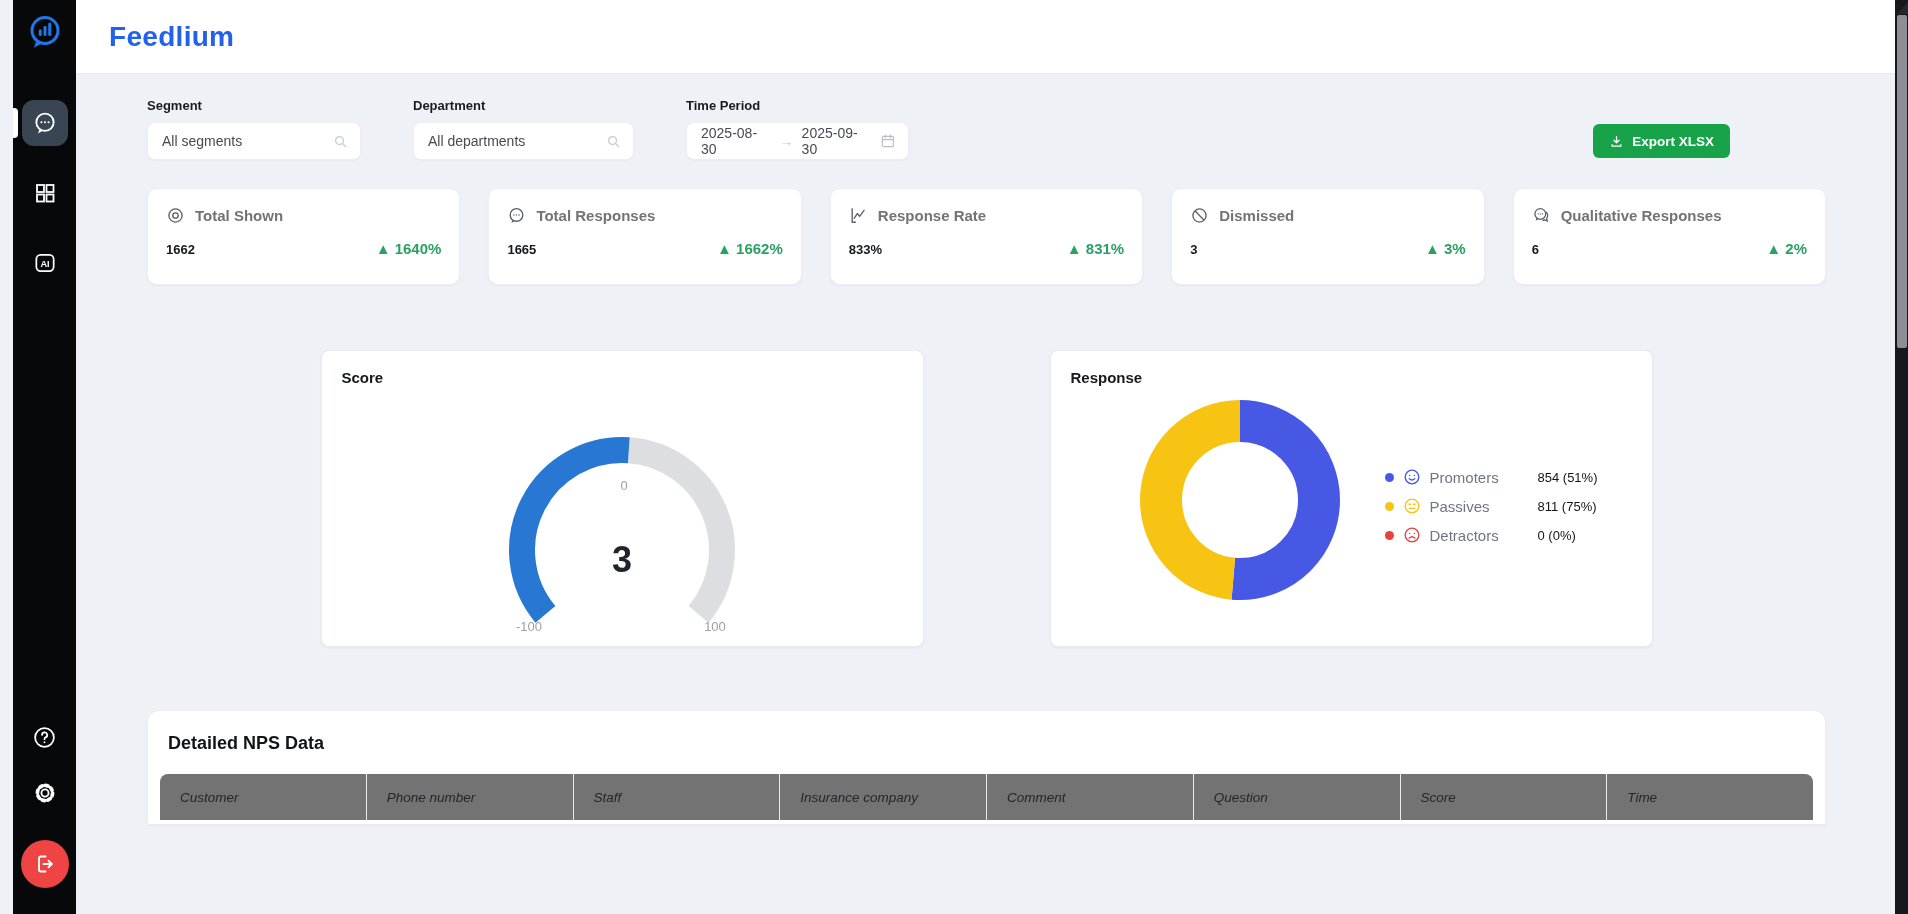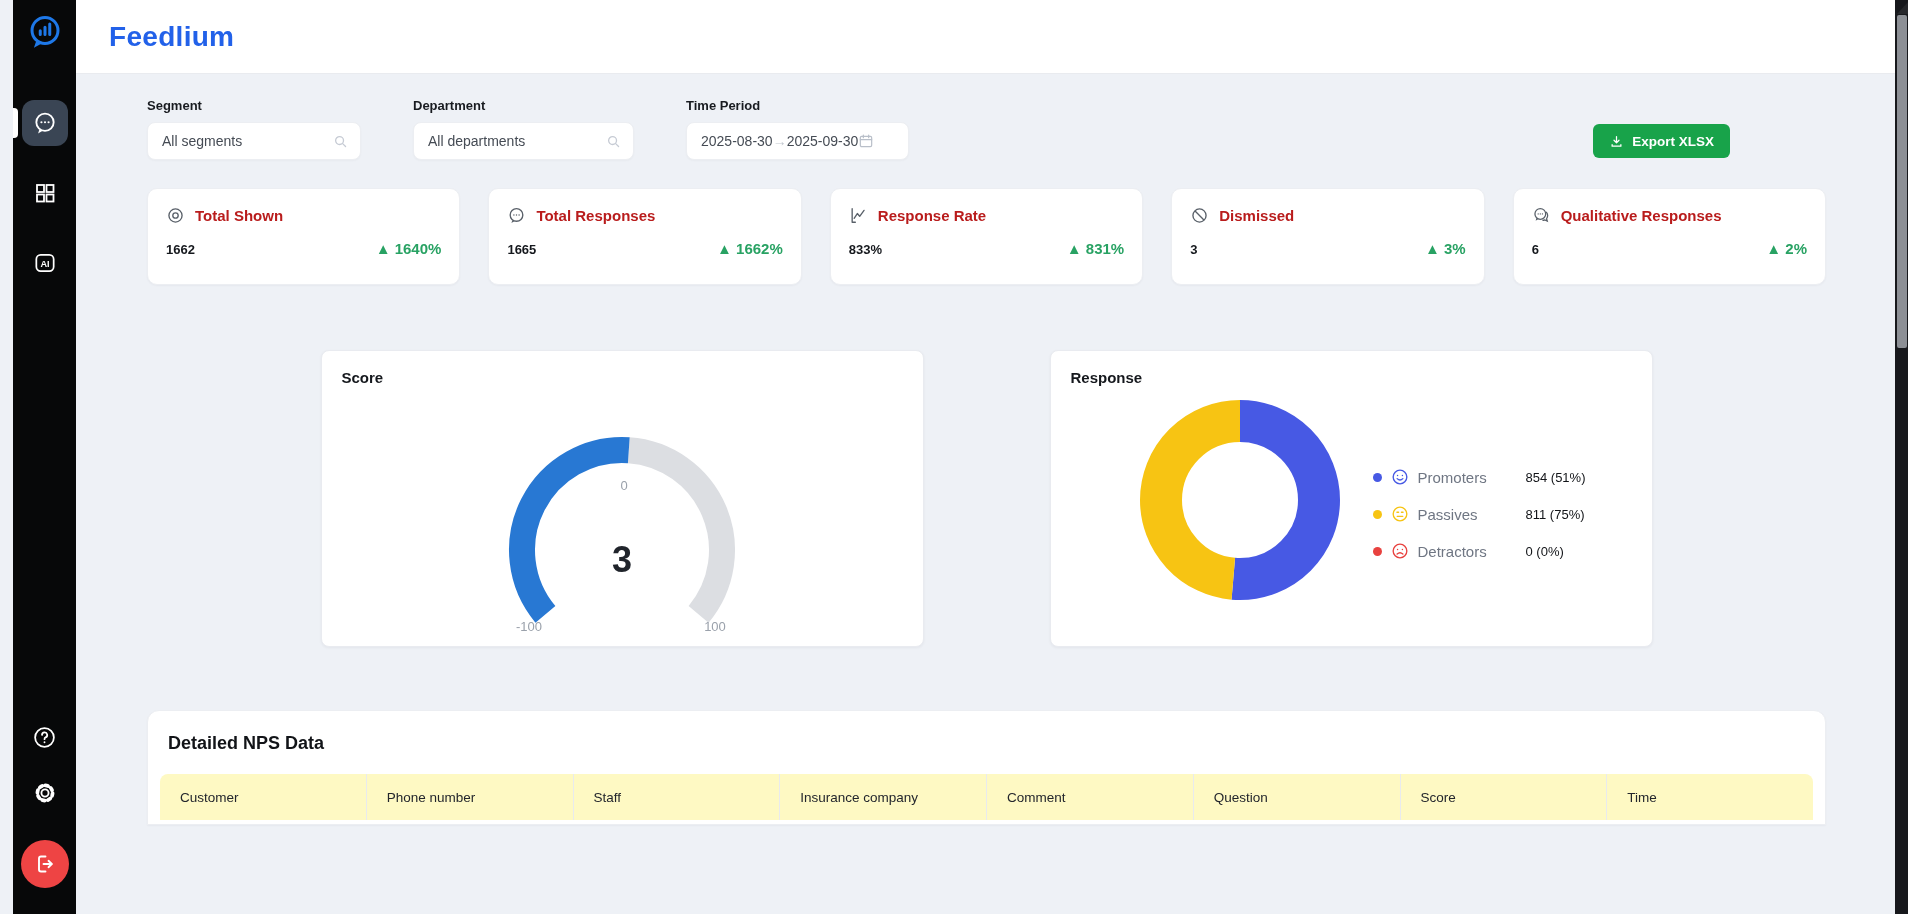--- a/index.html
+++ b/index.html
@@ -41,65 +41,65 @@
   
   .content { position:absolute; left:63px; top:74px; right:0; bottom:0; padding:24px 82px 0 84px; }
 
   
   .filters-row { display:flex; align-items:flex-end; }
   .filter-group { display:flex; flex-direction:column; margin-right:52px; }
   .filter-label { font-size:13px; font-weight:700; color:#181b20; margin-bottom:9px; }
   .select-box, .range-box {
     height:38px; background:#fff; border:1px solid #eceef2; border-radius:8px;
     display:flex; align-items:center; padding:0 12px 0 14px;
-    font-size:14px; color:#454b54; box-shadow:0 1px 2px rgba(16,24,40,.03); cursor:pointer;
+    font-size:14px; color:#454b54; box-shadow:0 1px 2px rgba(16,24,40,.03); cursor:pointer;gap:8px;
   }
   .select-box { width:214px; justify-content:space-between; }
   .filter-group:nth-child(2) .select-box { width:221px; }
   .range-box { width:223px; }
   .range-arrow { color:#c2c7cf; font-size:14px; line-height:1; }
   .export-wrap { margin-left:auto; margin-right:96px; padding-bottom:2px; }
   .export-btn {
     height:34px; background:#18a34a; color:#fff; border:none; border-radius:6px;
     font-size:13.5px; font-weight:600; display:flex; align-items:center; gap:8px;
     padding:0 16px; cursor:pointer; font-family:inherit;
   }
 
   
   .stats-row { display:flex; gap:28px; margin-top:28px; }
   .stat-card { flex:1; height:97px; background:#fff; border:1px solid #eceef2; border-radius:10px;
     padding:17px 18px 14px 18px; box-shadow:0 1px 2px rgba(16,24,40,.04); }
   .stat-head { display:flex; align-items:center; gap:10px; color:#596069; }
-  .stat-title { font-size:15px; font-weight:700; color:#b91c1c; }
+  .stat-title { font-size:15px; font-weight:700; color:#737373; }
   .stat-bottom { display:flex; justify-content:space-between; align-items:baseline; margin-top:15px; }
   .stat-value { font-size:13px; font-weight:700; color:#15181d; }
   .stat-trend { font-size:15px; font-weight:600; color:#28a263; }
 
   
   .charts-row { display:flex; justify-content:center; gap:126px; margin-top:65px; }
   .chart-card { width:603px; height:297px; background:#fff; border:1px solid #e9ebf0; border-radius:8px;
     box-shadow:0 1px 3px rgba(16,24,40,.05); position:relative; padding:18px 20px; }
   .chart-title { font-size:15px; font-weight:700; color:#15181d; }
   .gauge-wrap { display:flex; justify-content:center; }
   .gauge-svg { margin-top:2px; }
   .gauge-label { font-size:13px; fill:#9aa1ab; }
   .gauge-value { font-size:36px; font-weight:700; fill:#20242b; }
   .donut-svg { position:absolute; left:79px; top:39px; }
-  .legend { position:absolute; left:322px; top:116px; display:flex; flex-direction:column; gap:17px; }
+  .legend { position:absolute; left:334px; top:116px; display:flex; flex-direction:column; gap:9px; }
   .legend-row { display:flex; align-items:center; height:20px; }
   .legend-dot { width:9px; height:9px; border-radius:50%; margin-right:9px; flex:0 0 auto; }
   .legend-face { width:18px; height:18px; margin-right:9px; display:flex; align-items:center; }
   .legend-name { font-size:15px; color:#6f7683; width:108px; }
   .legend-val { font-size:13px; font-weight:400; color:#121418; }
 
   
   .table-card { margin-top:63px; background:#fff; border:1px solid #eceef2; border-radius:12px 12px 0 0;
     height:115px; overflow:hidden; box-shadow:0 1px 2px rgba(16,24,40,.04); }
   .table-title { font-size:18px; font-weight:700; color:#121418; padding:22px 0 20px 20px; }
-  .thead-row { margin:0 12px; background:#fef9c3; border-radius:8px 8px 0 0; display:flex; height:46px; }
+  .thead-row { margin:0 12px; background:#737373; border-radius:8px 8px 0 0; display:flex; height:46px;font-style:italic; }
   .th-cell { flex:1; display:flex; align-items:center; padding-left:20px; font-size:13.5px; font-weight:500; color:#23262c; }
   .th-cell + .th-cell { border-left:1px solid #e8eaee; }
 
   
   .scrollbar { position:absolute; right:0; top:0; width:13px; height:914px; background:#17181c; z-index:9; }
   .scroll-thumb { position:absolute; left:1.5px; top:15px; width:10px; height:333px; background:#8c8f95; border-radius:2px; }
   .scroll-cap { position:absolute; left:0; top:0; width:13px; height:14px; background:#26272b;
     clip-path:polygon(15% 100%, 100% 100%, 100% 15%); }
 
   svg { display:block; }

